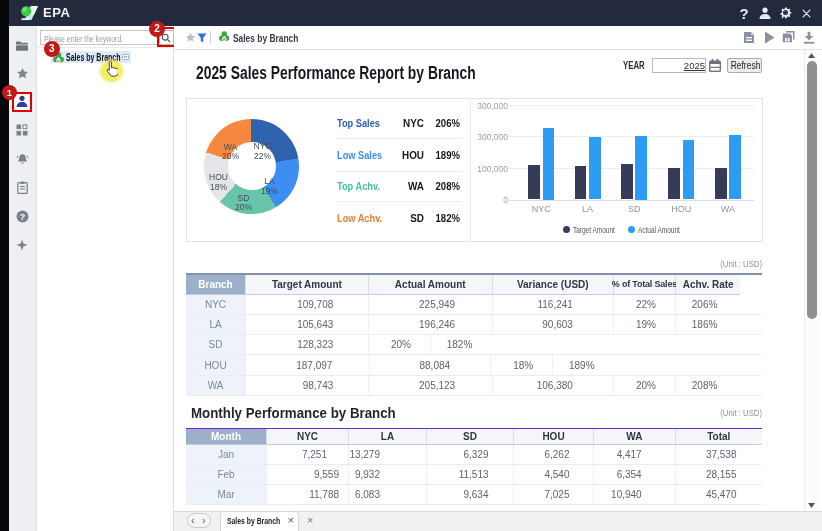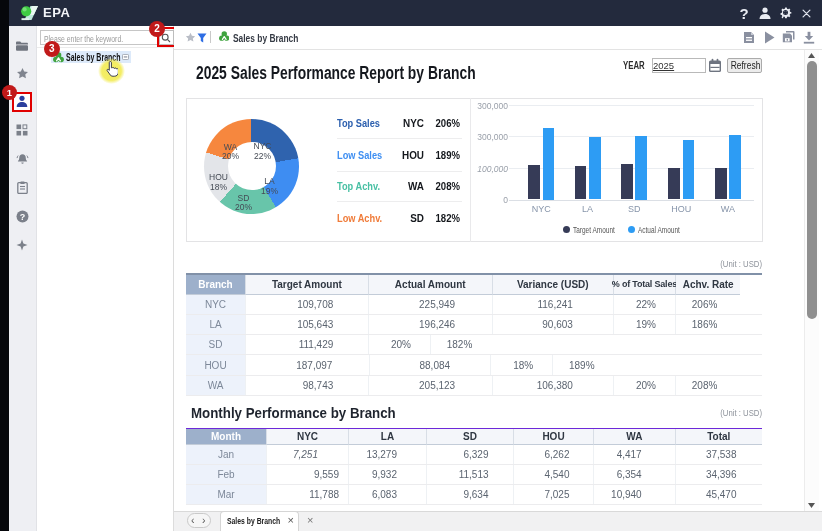--- a/index.html
+++ b/index.html
@@ -18,21 +18,21 @@
   .trow { display:flex; }
   .trow > div { height:100%; font-size:10px; display:flex; align-items:center; justify-content:flex-end; border-right:1px solid #eef1f4; }
   .trow > div:last-child { border-right:none; }
   .thead > div { font-weight:bold; color:#2f3742; background:#f4f6fa; justify-content:center; border-right:1px solid #d8dee6; border-bottom:1px solid #c3ccd8;}
   .thead > div:first-child { background:#9db0cb; color:#fff; }
   .tbody { border-bottom:1px solid #ececee; }
   .tbody > div { color:#5b6470; background:#fff; }
   .tbody > div:first-child { background:#edf2fb; color:#7d8899; justify-content:center; }
   .c1{width:60px;} .c2{width:122.8px;padding-right:34.5px;} .c3{width:123.9px;padding-right:36.5px;}
   .c4{width:121.2px;padding-right:40px;} .c5{width:62.1px;padding-right:19px;} .c6{width:64.4px;padding-right:23px;}
-  .d1{width:81px;} .d2{width:82px;padding-right:9px;} .d3{width:78px;padding-right:29px;}
+  .d1{width:81px;} .d2{width:82px;padding-right:9px;} .d3{width:78px;padding-right:46px;}
   .d4{width:87px;padding-right:24.5px;} .d5{width:80px;padding-right:23.5px;} .d6{width:81.7px;padding-right:33px;}
   .d7{width:86.3px;padding-right:25.5px;}
   .thead > div { padding-right:0 !important; white-space:nowrap; }
   .fs9 { font-size:9px !important; letter-spacing:-0.2px; }
 </style>
 </head>
 <body>
 
 <div class="abs" style="left:0;top:0;width:822px;height:26px;background:#232a3d;"></div>
 
@@ -178,21 +178,21 @@
 
 <svg class="abs" style="left:802.5px;top:30.5px;" width="12" height="13" viewBox="0 0 12 13">
   <rect x="4.6" y="0.8" width="2.8" height="4.8" fill="#8a90a0"></rect>
   <polygon points="1.8,5 10.2,5 6,9.6" fill="#8a90a0"></polygon>
   <rect x="0.8" y="10.8" width="10.4" height="1.8" fill="#8a90a0"></rect>
 </svg>
 
 <div class="abs" style="left:196px;top:62.5px;font-size:18px;font-weight:bold;color:#15181e;transform:scaleX(0.77);transform-origin:left top;white-space:nowrap;">2025 Sales Performance Report by Branch</div>
 
 <div class="abs" style="left:623px;top:60px;font-size:10px;font-weight:bold;color:#2c2c2c;transform:scaleX(0.78);transform-origin:left top;">YEAR</div>
-<div class="abs" style="left:652px;top:57.5px;width:54px;height:15px;border:1px solid #b9b9b9;background:#fff;font-size:9.5px;color:#333;text-align:left;line-height:14px;text-decoration:underline;">2025</div>
+<div class="abs" style="left:652px;top:57.5px;width:54px;height:15px;border:1px solid #b9b9b9;background:#fff;font-size:9.5px;color:#333;text-align:right;line-height:14px;text-decoration:underline;">2025</div>
 <svg class="abs" style="left:708px;top:57.5px;" width="14" height="15" viewBox="0 0 14 15">
   <rect x="1" y="2.5" width="12" height="11.5" rx="1.6" fill="#6e7480"></rect>
   <rect x="2.4" y="6" width="9.2" height="6.6" fill="#fff"></rect>
   <rect x="3.6" y="0.8" width="1.8" height="3.4" rx="0.9" fill="#6e7480"></rect>
   <rect x="8.6" y="0.8" width="1.8" height="3.4" rx="0.9" fill="#6e7480"></rect>
   <rect x="2.4" y="8.8" width="9.2" height="1.2" fill="#6e7480"></rect>
 </svg>
 <div class="abs" style="left:727px;top:57.5px;width:35px;height:15.5px;border:1px solid #ababab;border-radius:2px;background:#ececec;font-size:10px;color:#222;text-align:center;line-height:14px;"><span style="display:inline-block;transform:scaleX(0.85);">Refresh</span></div>
 
 <div class="abs" style="left:186px;top:98px;width:577px;height:143.5px;border:1px solid #e3e3e5;background:#fff;"></div>
@@ -221,21 +221,21 @@
 <div class="abs kpilab" style="top:211.7px;color:#f07c3a;">Low Achv.</div>
 <div class="abs kpival" style="top:211.7px;">SD</div>
 <div class="abs kpipct" style="top:211.7px;">182%</div>
 
 <div class="abs grid" style="top:104.6px;"></div>
 <div class="abs grid" style="top:136.2px;"></div>
 <div class="abs grid" style="top:167.9px;"></div>
 <div class="abs grid" style="top:199.5px;background:#dbdfe5;"></div>
 <div class="abs ylab" style="top:100.5px;">300,000</div>
 <div class="abs ylab" style="top:132.1px;">300,000</div>
-<div class="abs ylab" style="top:163.8px;font-style:italic;">100,000</div>
+<div class="abs ylab" style="top:163.8px;">100,000</div>
 <div class="abs ylab" style="top:195.4px;">0</div>
 <div class="abs bar" style="left:528.2px;top:164.8px;height:34.7px;background:#363b57;"></div>
 <div class="abs bar" style="left:542.5px;top:128.0px;height:71.5px;background:#2d9cf4;"></div>
 <div class="abs bar" style="left:574.5px;top:166.1px;height:33.4px;background:#363b57;"></div>
 <div class="abs bar" style="left:588.8px;top:137.4px;height:62.1px;background:#2d9cf4;"></div>
 <div class="abs bar" style="left:621.1px;top:164.3px;height:35.2px;background:#363b57;"></div>
 <div class="abs bar" style="left:635.4px;top:135.5px;height:64px;background:#2d9cf4;"></div>
 <div class="abs bar" style="left:668.2px;top:168.2px;height:31.3px;background:#363b57;"></div>
 <div class="abs bar" style="left:682.5px;top:140.3px;height:59.2px;background:#2d9cf4;"></div>
 <div class="abs bar" style="left:714.8px;top:168.3px;height:31.2px;background:#363b57;"></div>
@@ -272,21 +272,21 @@
   <div class="trow tbody" style="height:20.3px;">
     <div class="c1">LA</div>
       <div class="c2">105,643</div>
       <div class="c3">196,246</div>
       <div class="c4">90,603</div>
       <div class="c5">19%</div>
       <div class="c6">186%</div>
   </div>
   <div class="trow tbody" style="height:20.3px;">
     <div class="c1">SD</div>
-      <div class="c2">111,429</div>
+      <div class="c2">128,323</div>
       <div class="c5">20%</div>
       <div class="c6">182%</div>
   </div>
   <div class="trow tbody" style="height:20.3px;">
     <div class="c1">HOU</div>
       <div class="c3">187,097</div>
       <div class="c4">88,084</div>
       <div class="c5">18%</div>
       <div class="c6">189%</div>
   </div>
@@ -308,35 +308,35 @@
     <div class="d1">Month</div>
       <div class="d2">NYC</div>
       <div class="d3">LA</div>
       <div class="d4">SD</div>
       <div class="d5">HOU</div>
       <div class="d6">WA</div>
       <div class="d7">Total</div>
   </div>
   <div class="trow tbody" style="height:20.3px;">
     <div class="d1">Jan</div>
-      <div class="d2" style="padding-right:30px;font-style:italic;">7,251</div>
+      <div class="d2" style="padding-right:21px;">7,251</div>
       <div class="d3">13,279</div>
       <div class="d4">6,329</div>
       <div class="d5">6,262</div>
       <div class="d6">4,417</div>
       <div class="d7">37,538</div>
   </div>
   <div class="trow tbody" style="height:20.3px;">
     <div class="d1">Feb</div>
       <div class="d2">9,559</div>
       <div class="d3">9,932</div>
       <div class="d4">11,513</div>
       <div class="d5">4,540</div>
       <div class="d6">6,354</div>
-      <div class="d7">34,396</div>
+      <div class="d7">28,155</div>
   </div>
   <div class="trow tbody" style="height:20.3px;">
     <div class="d1">Mar</div>
       <div class="d2">11,788</div>
       <div class="d3">6,083</div>
       <div class="d4">9,634</div>
       <div class="d5">7,025</div>
       <div class="d6">10,940</div>
       <div class="d7">45,470</div>
   </div>

